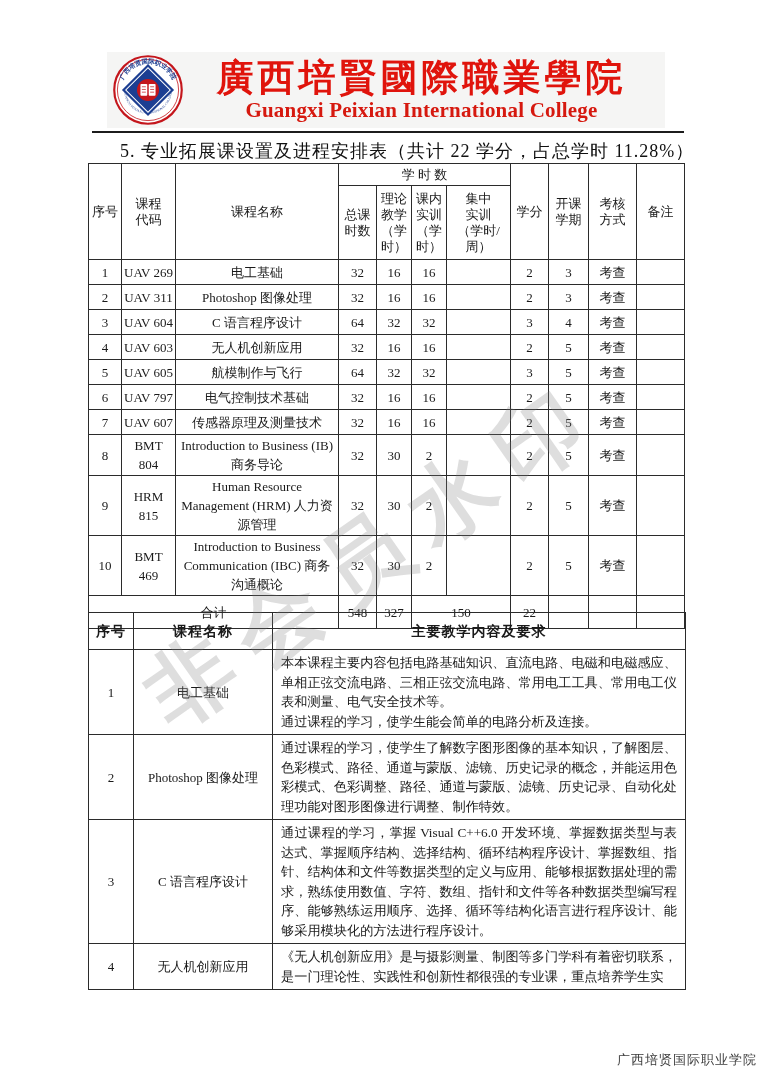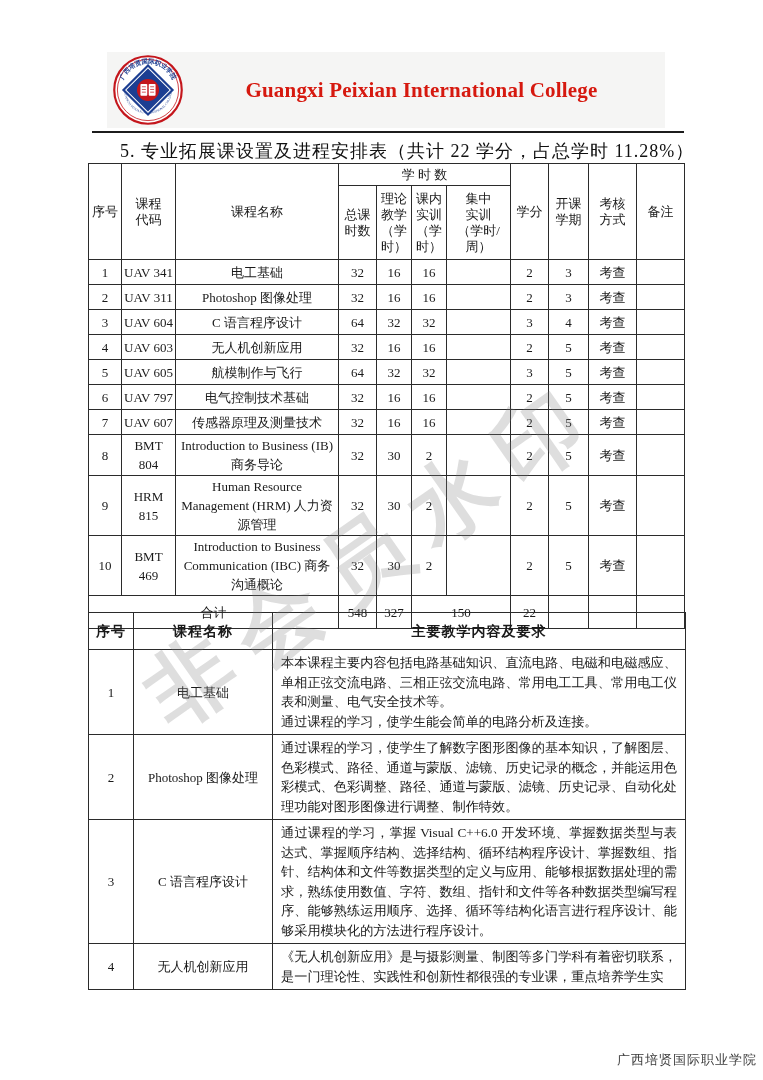--- a/index.html
+++ b/index.html
@@ -74,20 +74,21 @@
         <rect x="40.8" y="33.2" width="7.6" height="13.2" rx="1" fill="#ffffff"></rect>
         <line x1="33.2" y1="36.4" x2="37.6" y2="36.4" stroke="#c4161c" stroke-width="0.8"></line>
         <line x1="33.2" y1="39.4" x2="37.6" y2="39.4" stroke="#c4161c" stroke-width="0.8"></line>
         <line x1="33.2" y1="42.4" x2="37.6" y2="42.4" stroke="#c4161c" stroke-width="0.8"></line>
         <line x1="42.4" y1="36.4" x2="46.8" y2="36.4" stroke="#c4161c" stroke-width="0.8"></line>
         <line x1="42.4" y1="39.4" x2="46.8" y2="39.4" stroke="#c4161c" stroke-width="0.8"></line>
         <line x1="42.4" y1="42.4" x2="46.8" y2="42.4" stroke="#c4161c" stroke-width="0.8"></line>
       </g>
     </svg>
     <div class="banner-titles">
+      <div class="cn-title">廣西培賢國際職業學院</div>
       <div class="en-title">Guangxi Peixian International College</div>
     </div>
   </div>
   <div class="rule"></div>
 
   <div class="sec-title sec5">5. 专业拓展课设置及进程安排表（共计 22 学分，占总学时 11.28%）</div>
 
   <table class="t1">
     <colgroup>
       <col style="width:33px">
@@ -129,21 +130,21 @@
 时）</th>
         <th>集中
 实训
 （学时/
 周）</th>
       </tr>
     </thead>
     <tbody id="t1-body">
         <tr>
           <td>1</td>
-          <td>UAV 341</td>
+          <td>UAV 269</td>
           <td>电工基础</td>
           <td>32</td>
           <td>16</td>
           <td>16</td>
           <td></td>
           <td>2</td>
           <td>3</td>
           <td>考查</td>
           <td></td>
         </tr>

